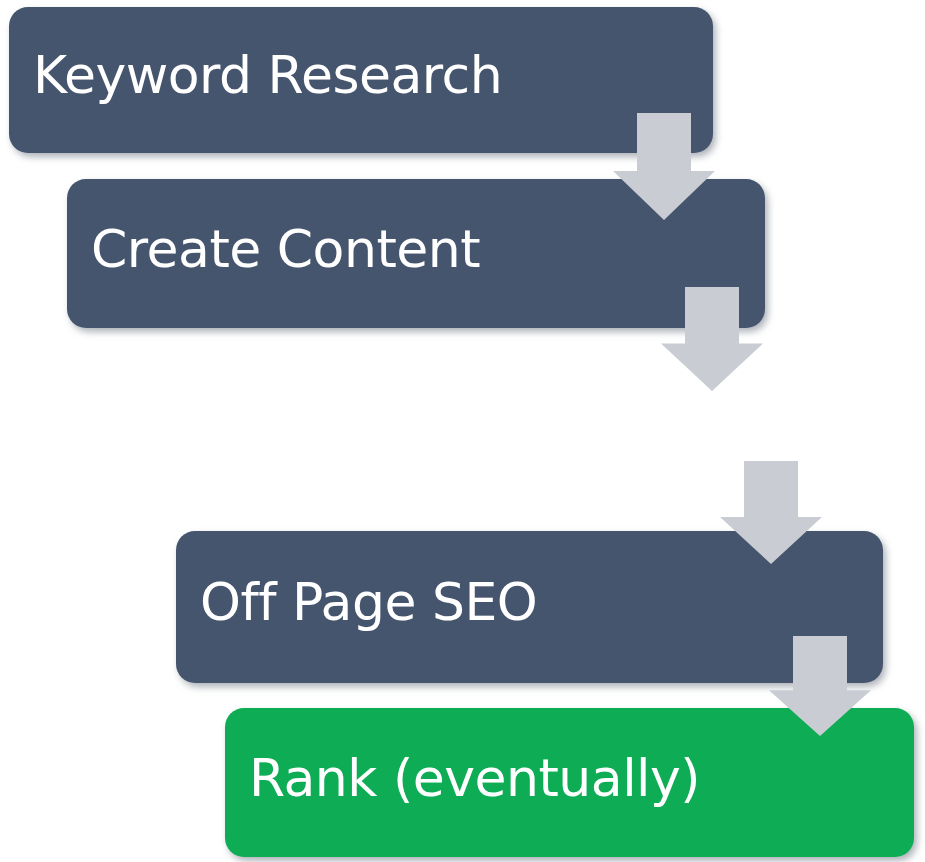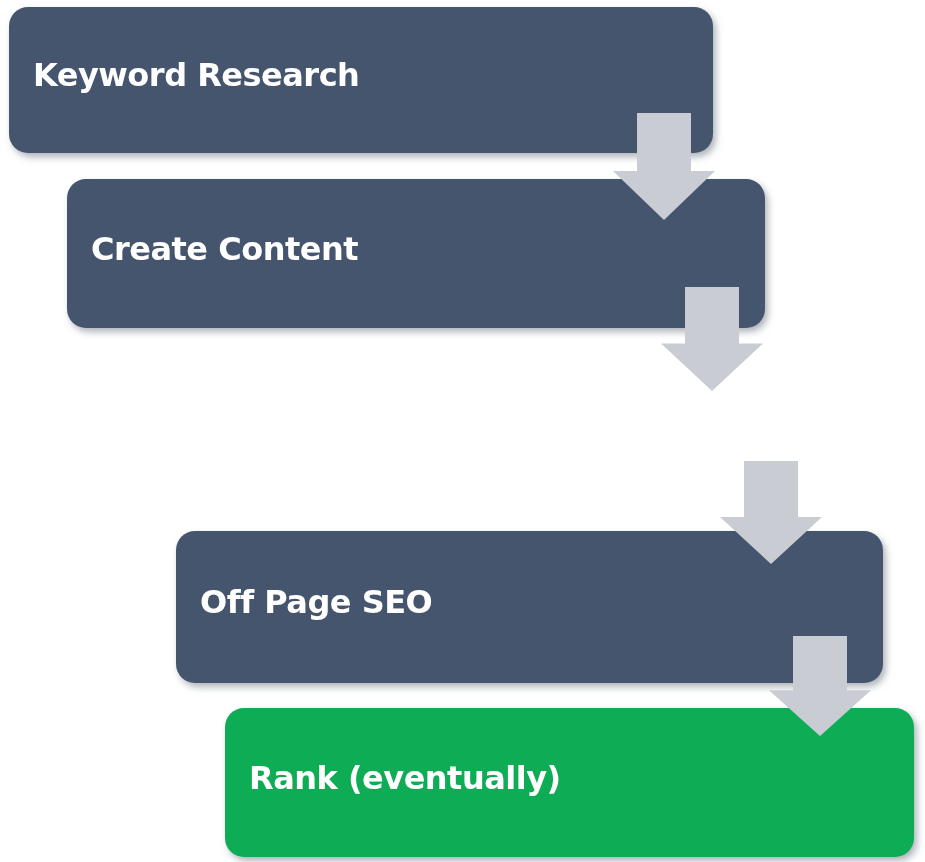--- a/index.html
+++ b/index.html
@@ -24,22 +24,22 @@
     box-shadow: 3px 4px 7px rgba(110, 118, 132, 0.55);
     padding-left: 24px;
     padding-bottom: 10px;
     box-sizing: border-box;
   }
   .step.final {
     background: var(--box-final, #0EAD55);
   }
   .step-label {
     color: var(--label, #ffffff);
-    font-size: 32px;
-    font-weight: bold;
+    font-size: 52px;
+    font-weight: normal;
     letter-spacing: -0.5px;
     white-space: nowrap;
     line-height: 1;
   }
   .arrow {
     position: absolute;
     width: 104px;
     display: block;
   }
   .arrow polygon {

